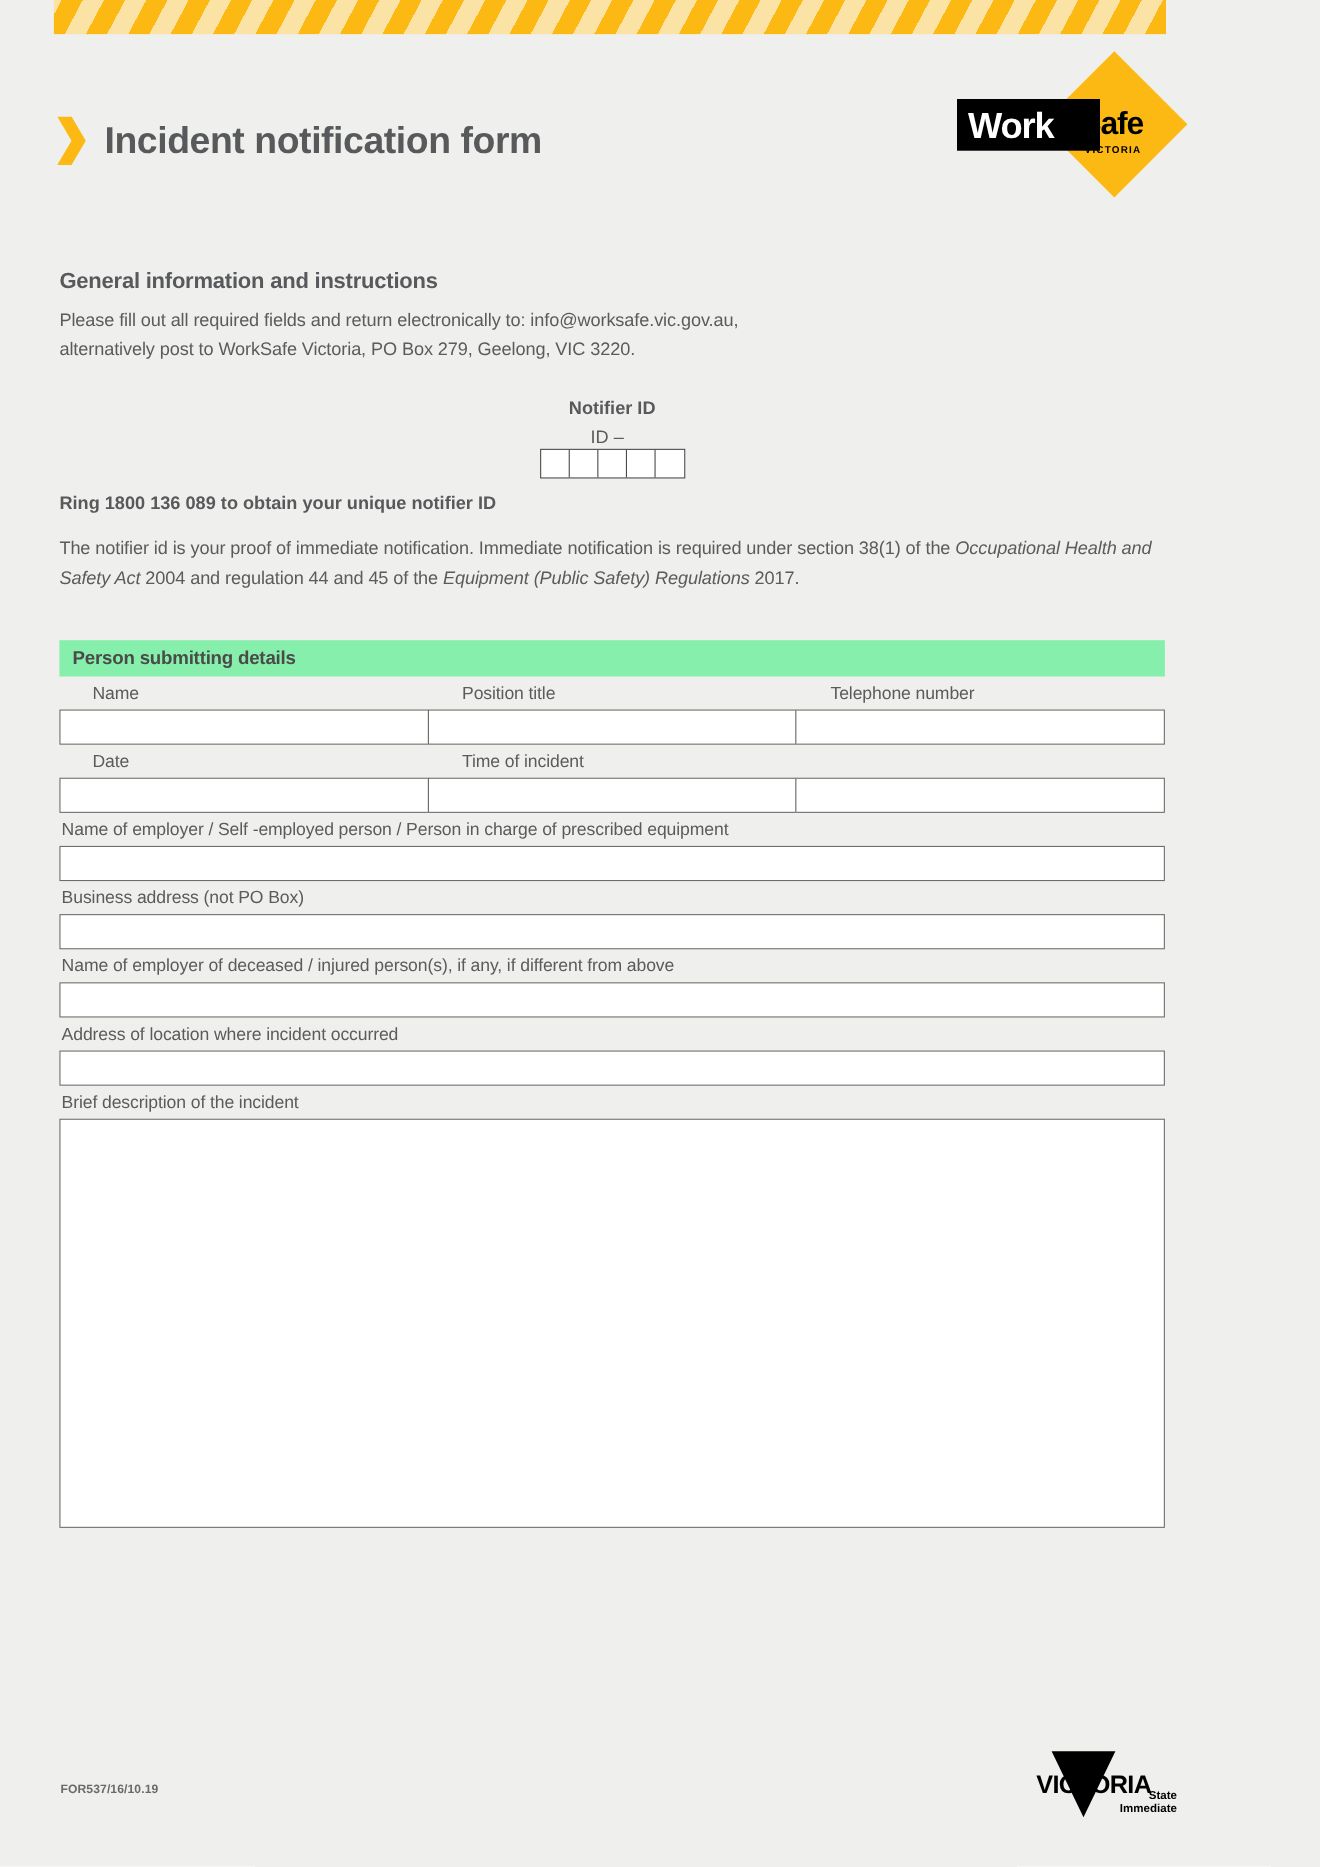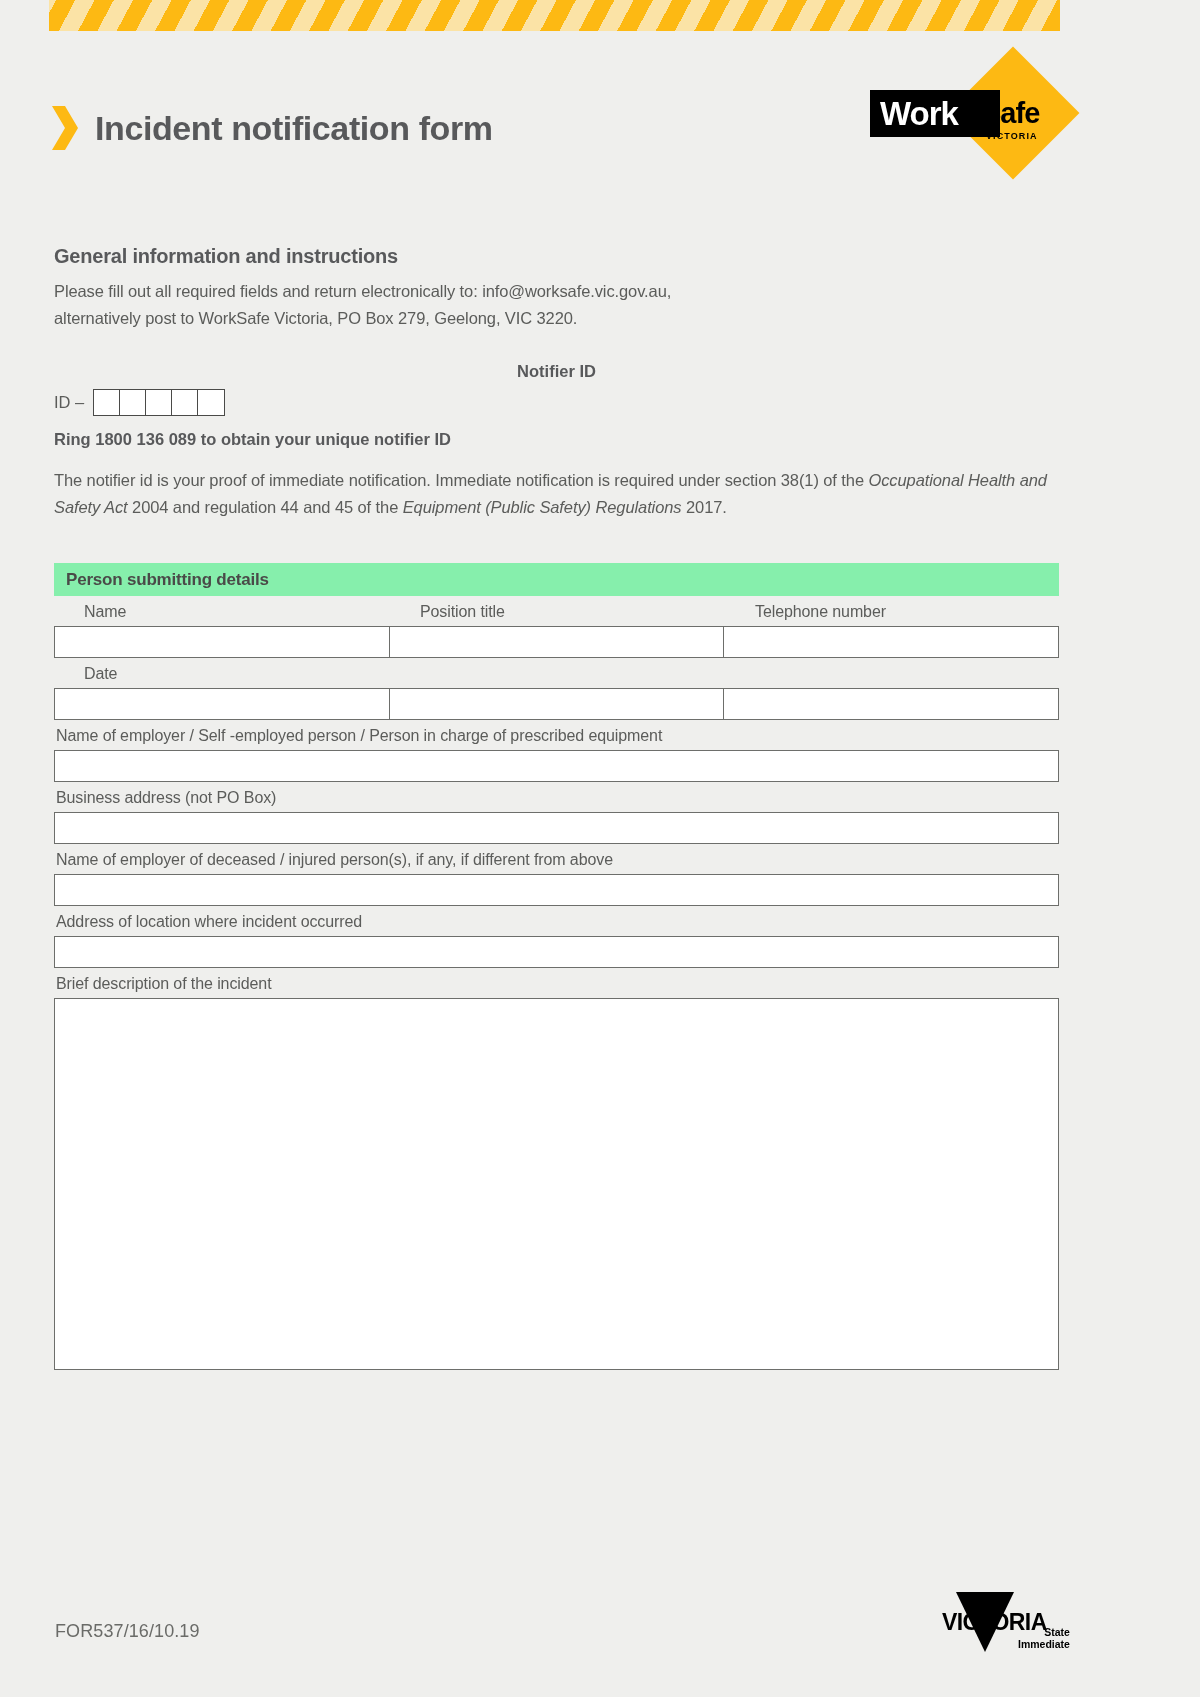--- a/index.html
+++ b/index.html
@@ -144,20 +144,21 @@
     font-size: 16.5px;
     font-weight: bold;
     color: #58595b;
     margin: 30px 0 8px 0;
     text-align: center;
   }
   .id-row {
     display: flex;
     align-items: center;
     margin-bottom: 14px;
+    flex-direction: column;
   }
   .id-label {
     font-size: 16.5px;
     color: #5b5c5a;
     margin-right: 9px;
   }
   .id-boxes {
     display: flex;
     border: 1px solid #4a4a48;
     background: #ffffff;
@@ -247,23 +248,24 @@
     position: absolute;
     left: 0;
     bottom: 0;
     width: 1200px;
     height: 115px;
   }
   .footer-code {
     position: absolute;
     left: 55px;
     top: 39px;
-    font-size: 18px;
+    font-size: 11px;
     color: #6a6b68;
     letter-spacing: 0.1px;
+    font-weight: bold;
   }
   .vic-logo {
     position: absolute;
     right: 140px;
     top: 10px;
     width: 118px;
     height: 62px;
   }
   .vic-tri {
     position: absolute;
@@ -361,20 +363,21 @@
       <div class="lbl lbl-c field-label">Telephone number</div>
     </div>
     <div class="triple-row">
       <div class="cell cell-a"></div>
       <div class="cell cell-b"></div>
       <div class="cell cell-c"></div>
     </div>
 
     <div class="triple-labels">
       <div class="lbl lbl-a field-label">Date</div>
+      <div class="lbl lbl-c field-label">Time of incident</div>
     </div>
     <div class="triple-row">
       <div class="cell cell-a"></div>
       <div class="cell cell-b"></div>
       <div class="cell cell-c"></div>
     </div>
 
     <div class="field-label">Name of employer / Self -employed person / Person in charge of prescribed equipment</div>
     <div class="full-input"></div>
 

